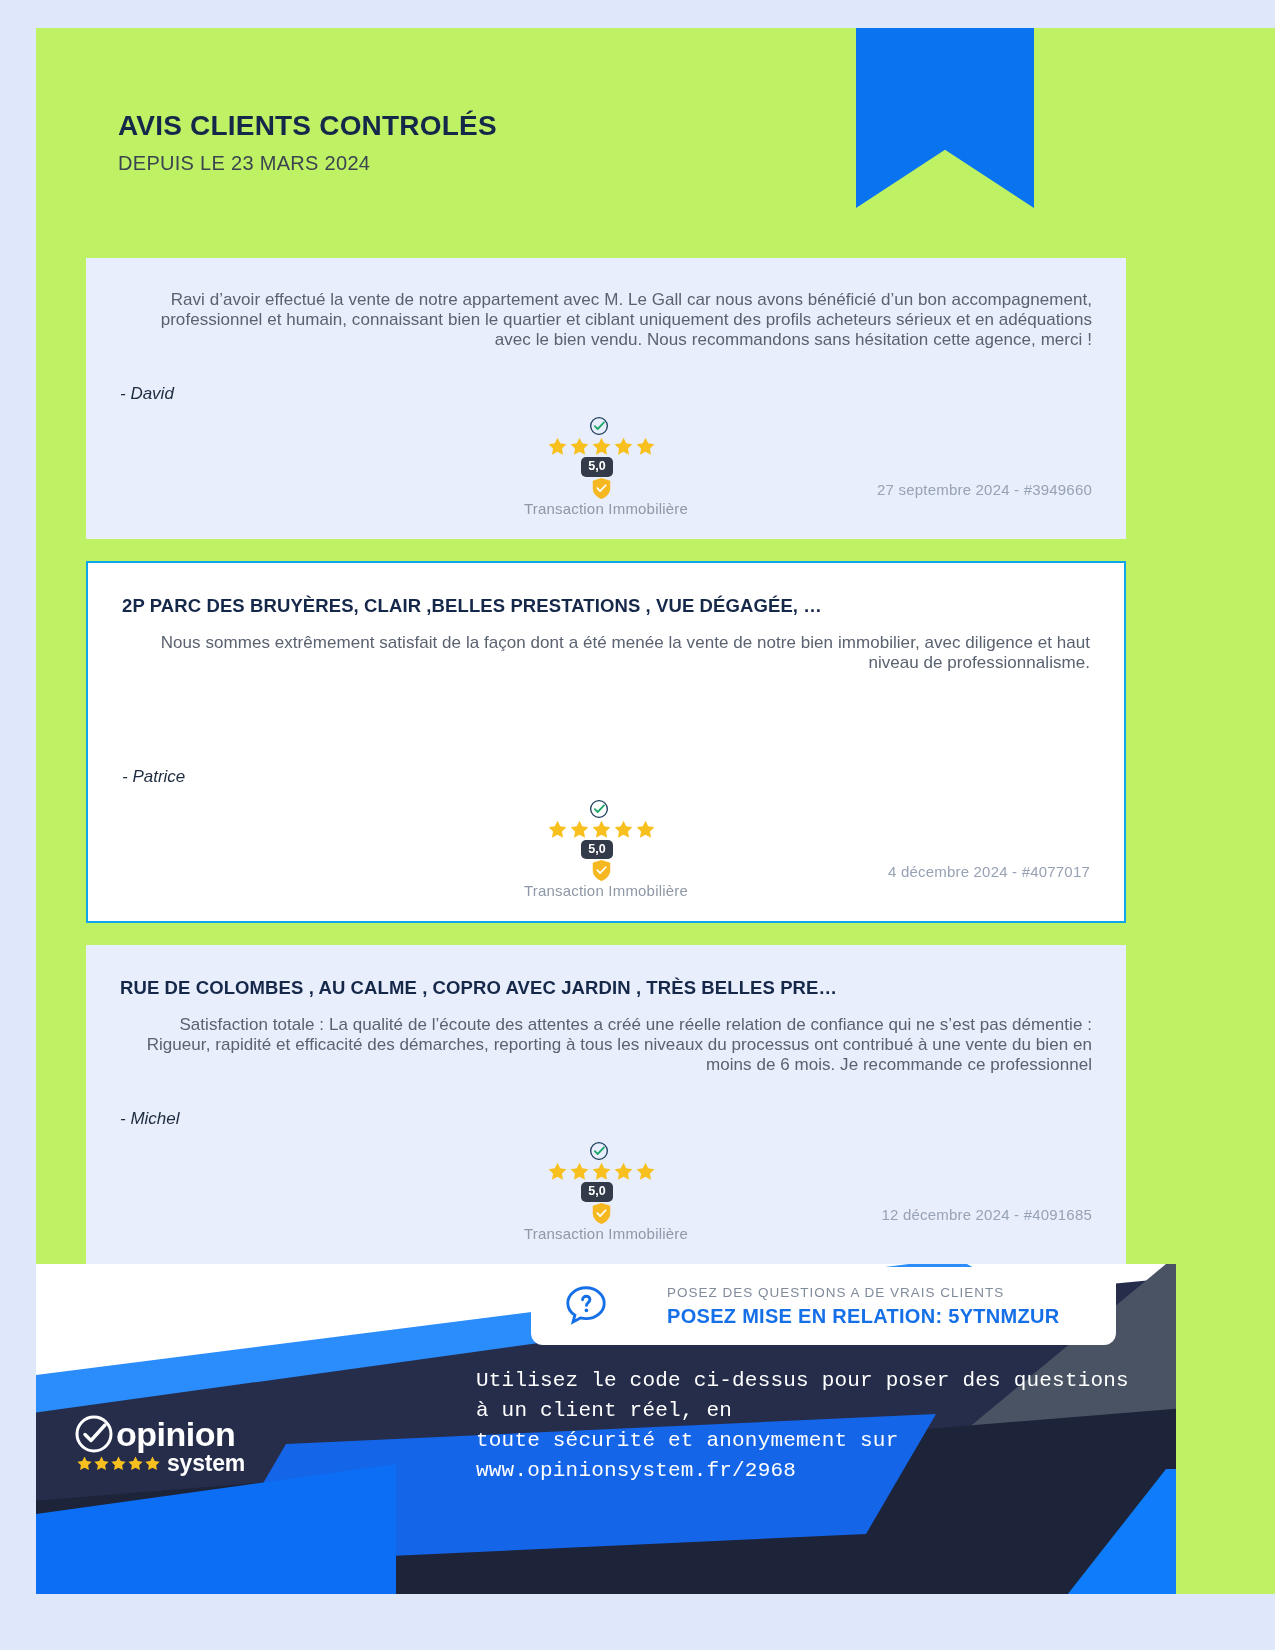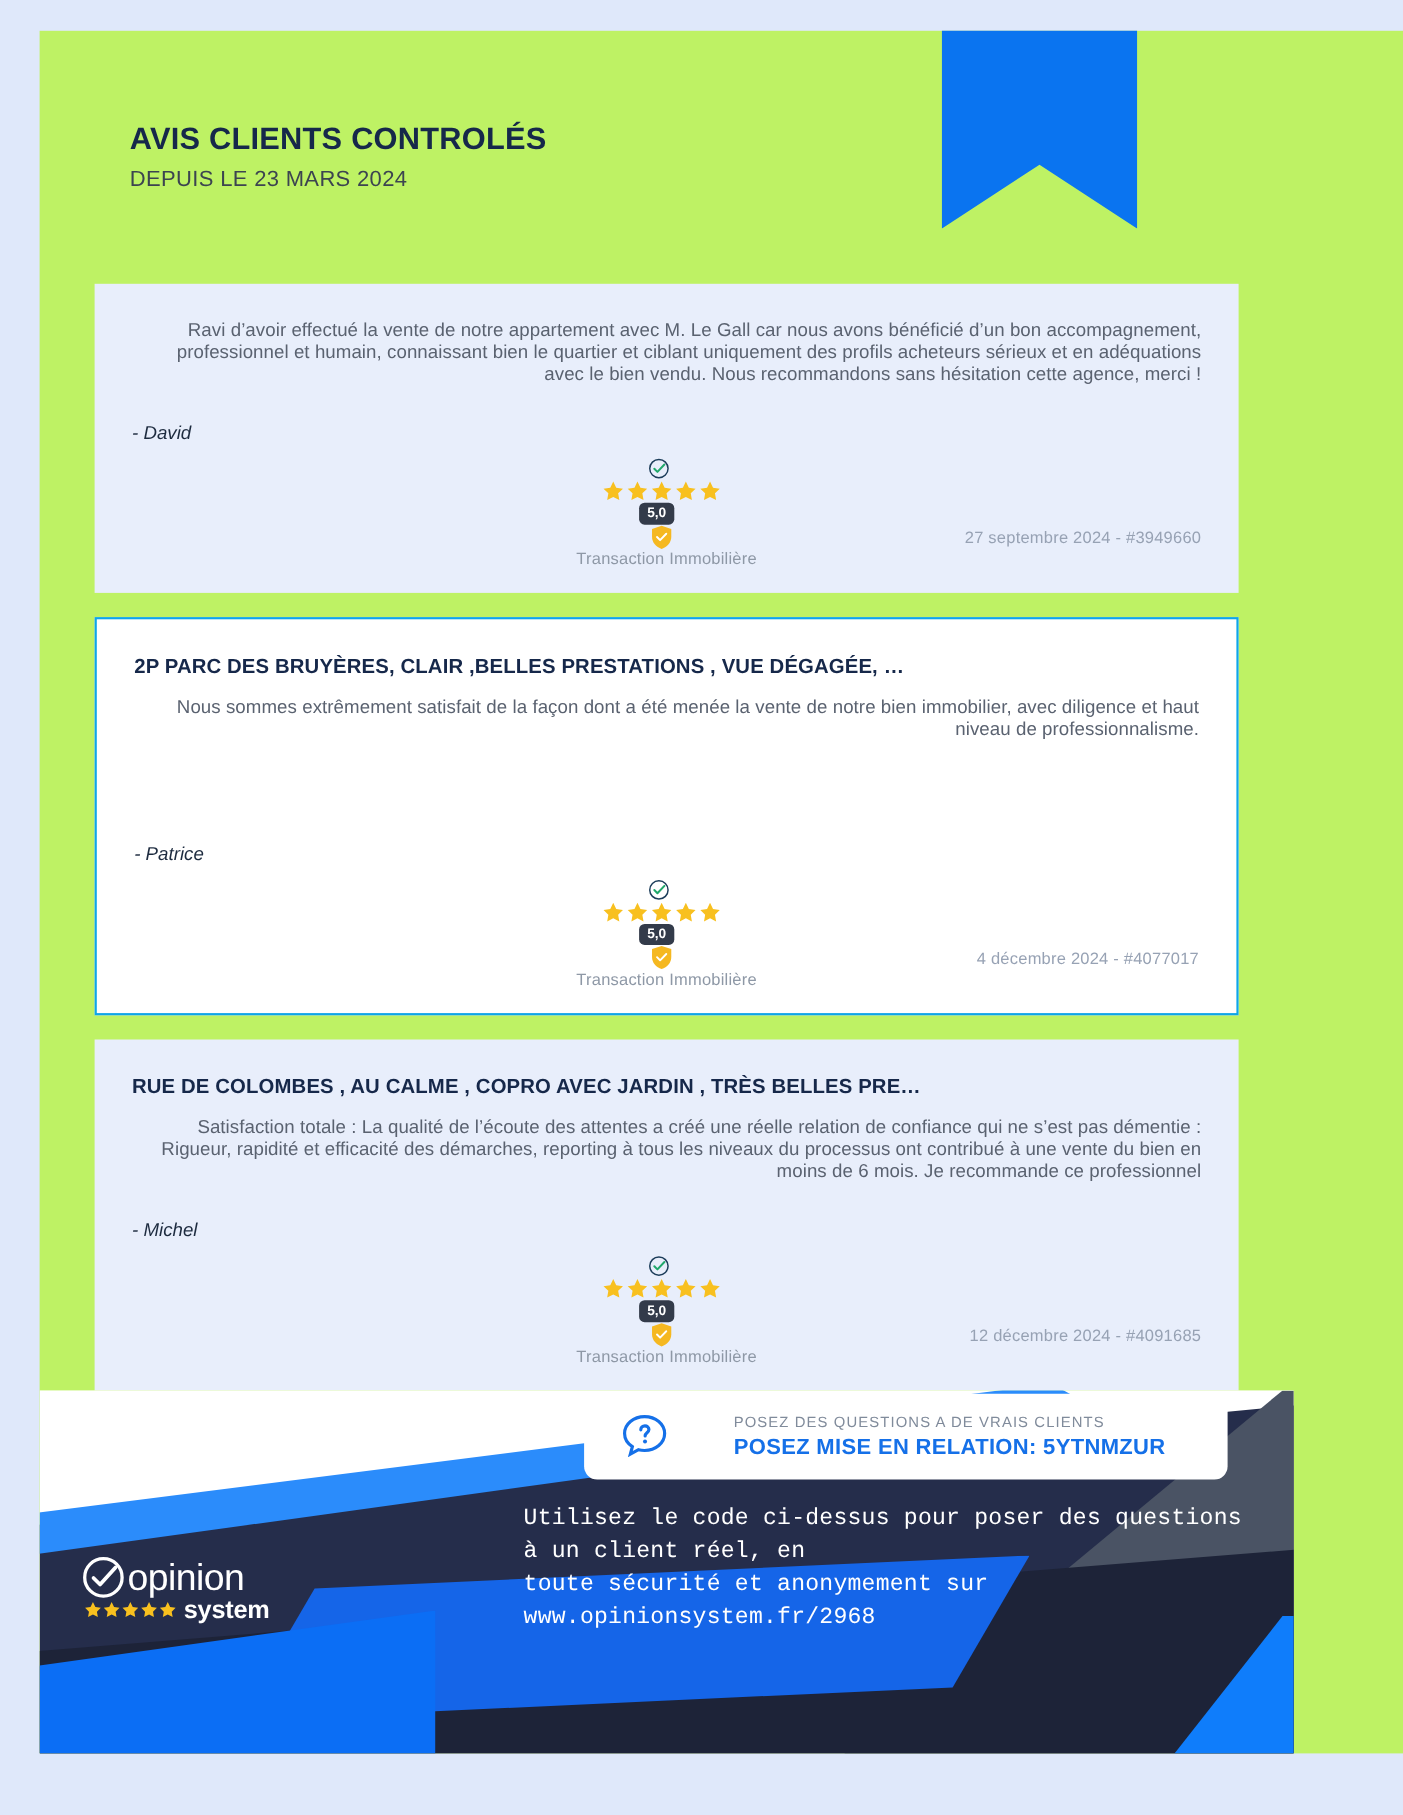--- a/index.html
+++ b/index.html
@@ -227,20 +227,21 @@
   }
   .logo-main {
     display: flex;
     align-items: center;
   }
   .logo-check { width: 40px; height: 40px; margin-right: 2px; }
   .logo-word {
     font-size: 34px;
     color: #ffffff;
     letter-spacing: -.5px;
+    font-weight: bold;
   }
   .logo-sub {
     display: flex;
     align-items: center;
     margin-top: -4px;
     padding-left: 2px;
   }
   .logo-stars { display: flex; gap: 0px; margin-right: 6px; }
   .logo-stars svg { width: 17px; height: 17px; display: block; }
   .logo-system {

